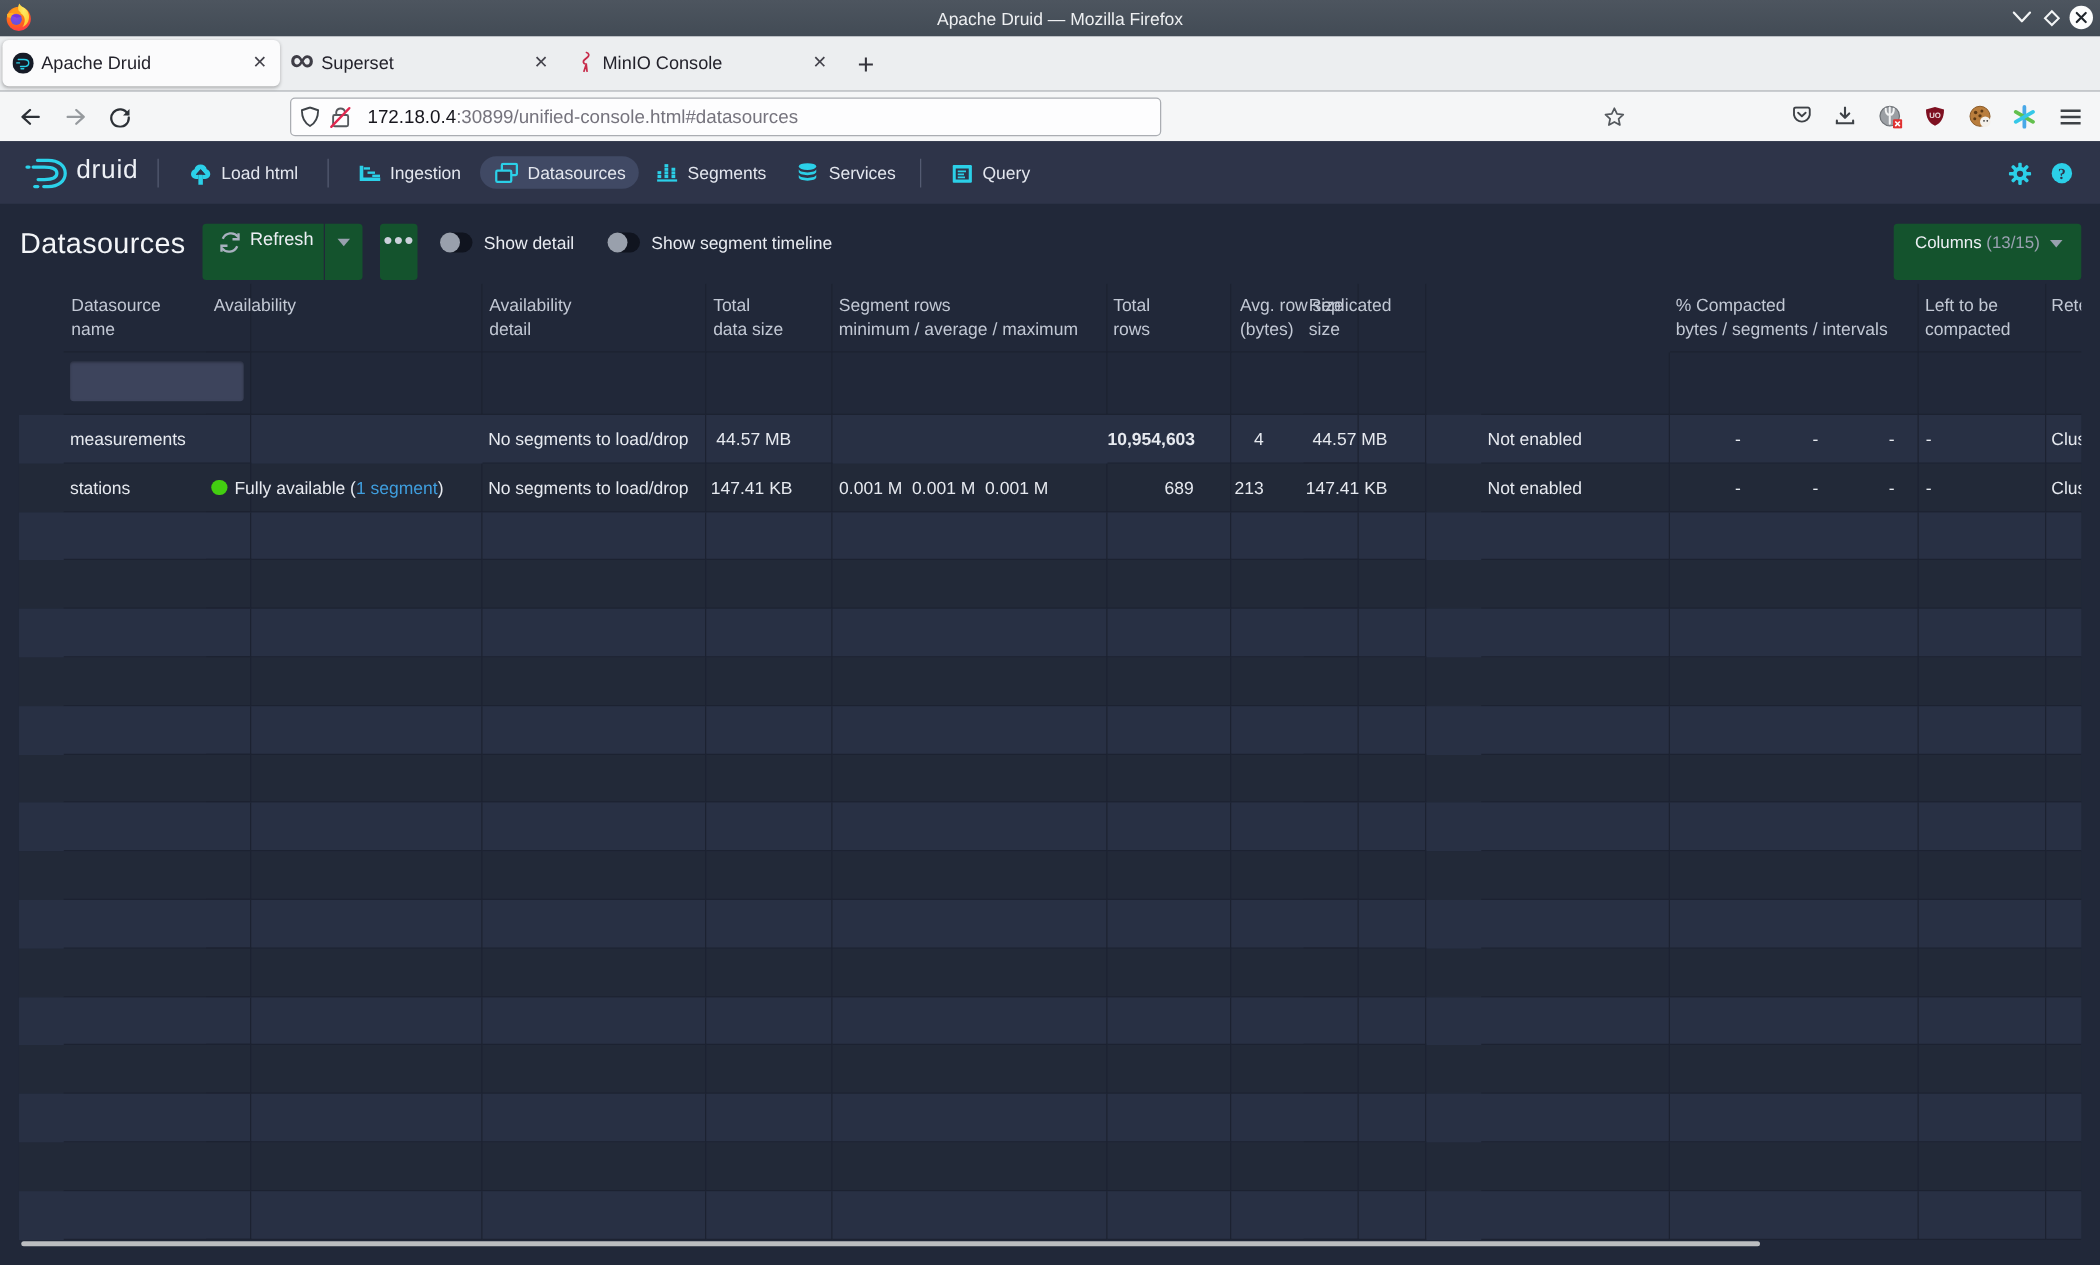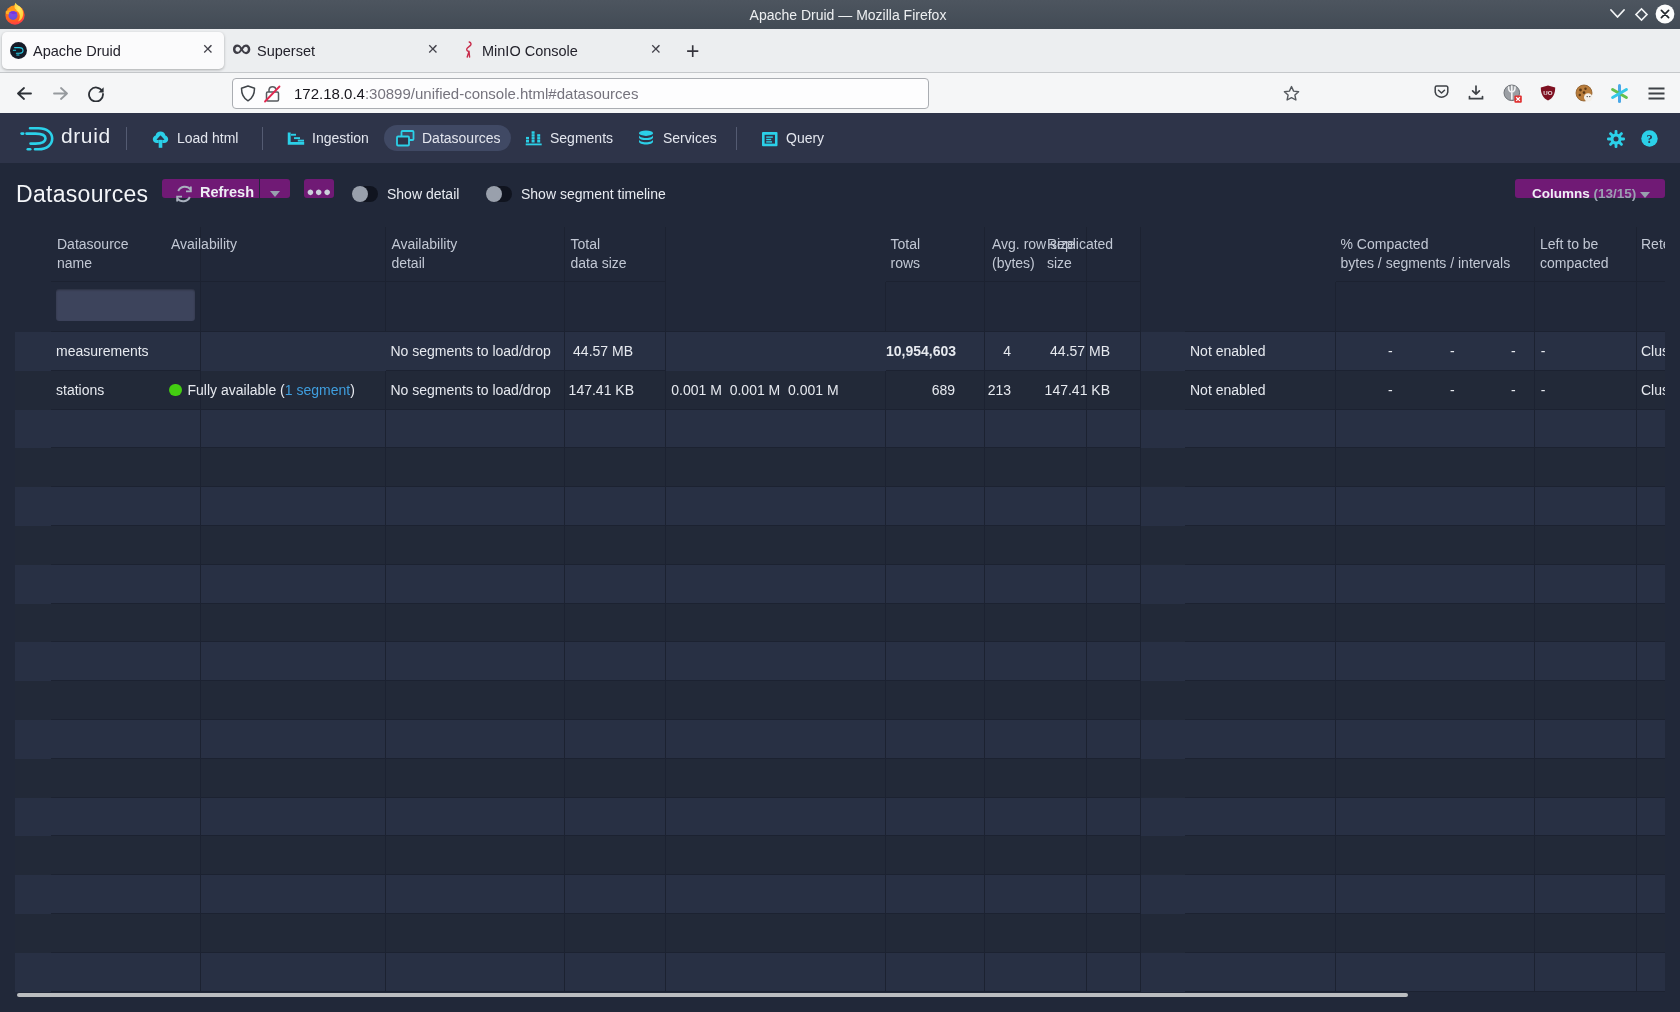--- a/index.html
+++ b/index.html
@@ -27,22 +27,22 @@
 
 
 #navbar { position:absolute; left:0; top:113px; width:1680px; height:50px; background:#2e3449; }
 .navsep { position:absolute; top:127px; width:1px; height:23px; background:#545b72; }
 .navitem { position:absolute; top:113px; height:50px; line-height:51px; color:#e3e6ee; font-size:14px; }
 .navpill { position:absolute; left:384px; top:125px; width:127px; height:26px; background:#404964; border-radius:13px; }
 .navicon { position:absolute; top:130px; }
 
 
 #h1 { position:absolute; left:16px; top:181px; font-size:23px; font-weight:400; color:#f3f5f8; letter-spacing:0.3px;}
-.btn { position:absolute; top:179px; height:19px; background:#701a75; border-radius:3px; color:#edeff4;
-  font-size:14.5px;font-weight:bold; }
+.btn { position:absolute; top:179px; height:45px; background:#14532d; border-radius:3px; color:#edeff4;
+  font-size:14.5px; }
 .toggletrack { position:absolute; top:186px; width:26px; height:16px; background:#10141f; border-radius:9px; }
 .toggleknob { position:absolute; left:0px; top:0px; width:16px; height:16px; background:#99a0ac; border-radius:50%; }
 .togglelabel { position:absolute; top:180px; height:28px; line-height:28px; color:#e8ebf1; font-size:14px; }
 .caret { position:absolute; width:0; height:0; border-left:5px solid transparent; border-right:5px solid transparent;
   border-top:6px solid #98a0ae; }
 
 
 #tablewrap { position:absolute; left:15px; top:227px; width:1650px; height:765px; overflow:hidden; }
 #tableinner { position:absolute; left:0; top:0; width:1830px; }
 .trow { position:relative; width:1830px; }
@@ -326,20 +326,21 @@
     <div class="caret" style="left:125px;top:12.5px;"></div>
   </div>
 
 <div id="tablewrap">
   <div id="tableinner">
     <div class="trow" style="height:55px;">
       <div class="cell hcell c0" style="padding-left:6px;">Datasource<br>name</div>
       <div class="cell hcell c1" style="padding-left:6px;">Availability</div>
       <div class="cell hcell c2" style="padding-left:5.4px;">Availability<br>detail</div>
       <div class="cell hcell c3" style="padding-left:5.5px;">Total<br>data size</div>
+      <div class="cell hcell c4" style="padding-left:5px;">Segment rows<br>minimum / average / maximum</div>
       <div class="cell hcell c5" style="padding-left:4.5px;">Total<br>rows</div>
       <div class="cell hcell c6" style="padding-left:7px;">Avg. row size<br>(bytes)</div>
       <div class="cell hcell c7" style="padding-left:4px;">Replicated<br>size</div>
       <div class="cell hcell c9" style="padding-left:4.5px;">% Compacted<br>bytes / segments / intervals</div>
       <div class="cell hcell c10" style="padding-left:5px;">Left to be<br>compacted</div>
       <div class="cell hcell c11" style="padding-left:4px;">Retention</div>
     </div>
     <div class="trow" style="height:50px;">
       <div class="cell c0">
           <div id="filterinput"></div>

